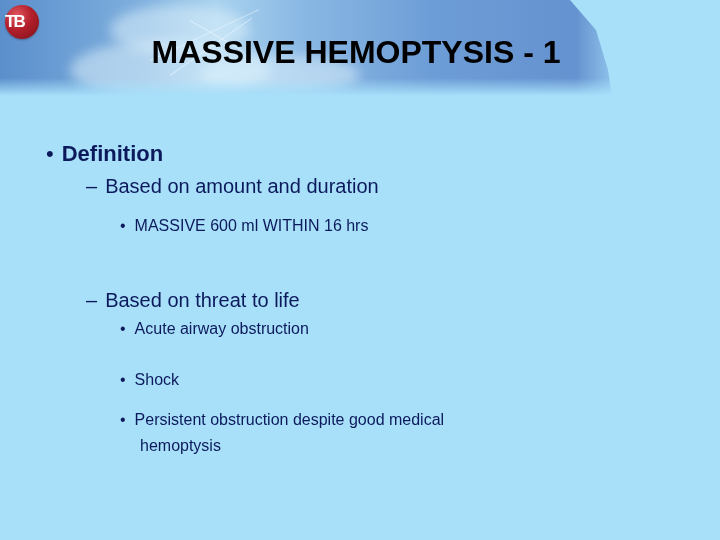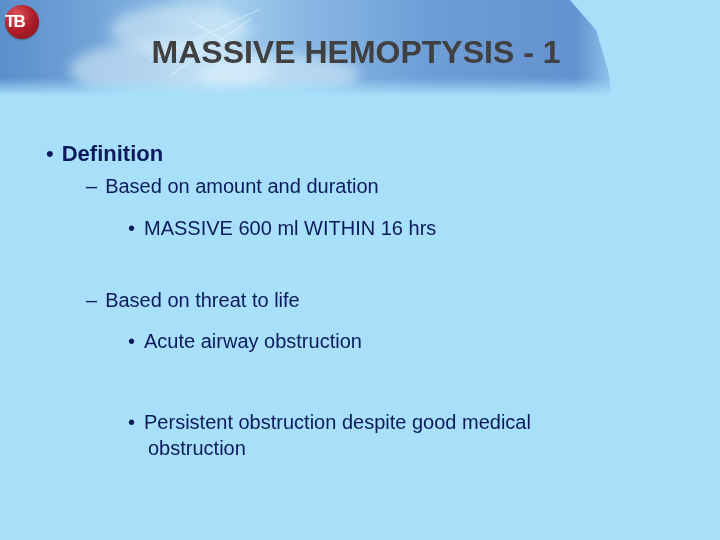--- a/index.html
+++ b/index.html
@@ -74,21 +74,21 @@
       font-size: 17px;
       letter-spacing: -2px;
       font-family: "Liberation Sans", sans-serif;
     }
     .title {
       position: absolute;
       left: 0;
       top: 34px;
       width: 712px;
       text-align: center;
-      color: #404040;
+      color: #000000;
       font-weight: bold;
       font-size: 32px;
       letter-spacing: 0px;
       margin: 0;
     }
     .content {
       position: absolute;
       left: 0;
       top: 0;
       width: 720px;
@@ -100,22 +100,21 @@
       white-space: nowrap;
     }
     .lvl1 {
       font-size: 22px;
       font-weight: bold;
     }
     .lvl2 {
       font-size: 20px;
     }
     .lvl3 {
-      font-size: 20px;
-      margin-left: 8px;
+      font-size: 16px;
     }
   </style>
 </head>
 <body>
 
 <div class="header-band">
   <div class="base"></div>
   <div class="cloud" style="left:70px; top:40px; width:200px; height:60px;"></div>
   <div class="cloud" style="left:110px; top:5px; width:140px; height:50px;"></div>
   <div class="cloud" style="left:200px; top:55px; width:160px; height:40px;"></div>
@@ -144,24 +143,27 @@
 
   <div class="item lvl3" style="left:120px; top:217px;">
     <span style="margin-right:9px;">•</span><span>MASSIVE 600 ml WITHIN 16 hrs</span>
   </div>
 
 
   <div class="item lvl2" style="left:86px; top:289px;">
     <span style="margin-right:8px;">–</span><span>Based on threat to life</span>
   </div>
 
-  <div class="item lvl3" style="left:120px; top:330px;">
+  <div class="item lvl3" style="left:120px; top:320px;">
     <span style="margin-right:9px;">•</span><span>Acute airway obstruction</span>
   </div>
 
+  <div class="item lvl3" style="left:120px; top:371px;">
+    <span style="margin-right:9px;">•</span><span>Shock</span>
+  </div>
 
   <div class="item lvl3" style="left:120px; top:411px;">
     <span style="margin-right:9px;">•</span><span>Persistent obstruction despite good medical</span>
   </div>
 
-  <div class="item lvl3" style="left:140px; top:437px;">obstruction</div>
+  <div class="item lvl3" style="left:140px; top:437px;">hemoptysis</div>
 
 </div>
 
 </body></html>

